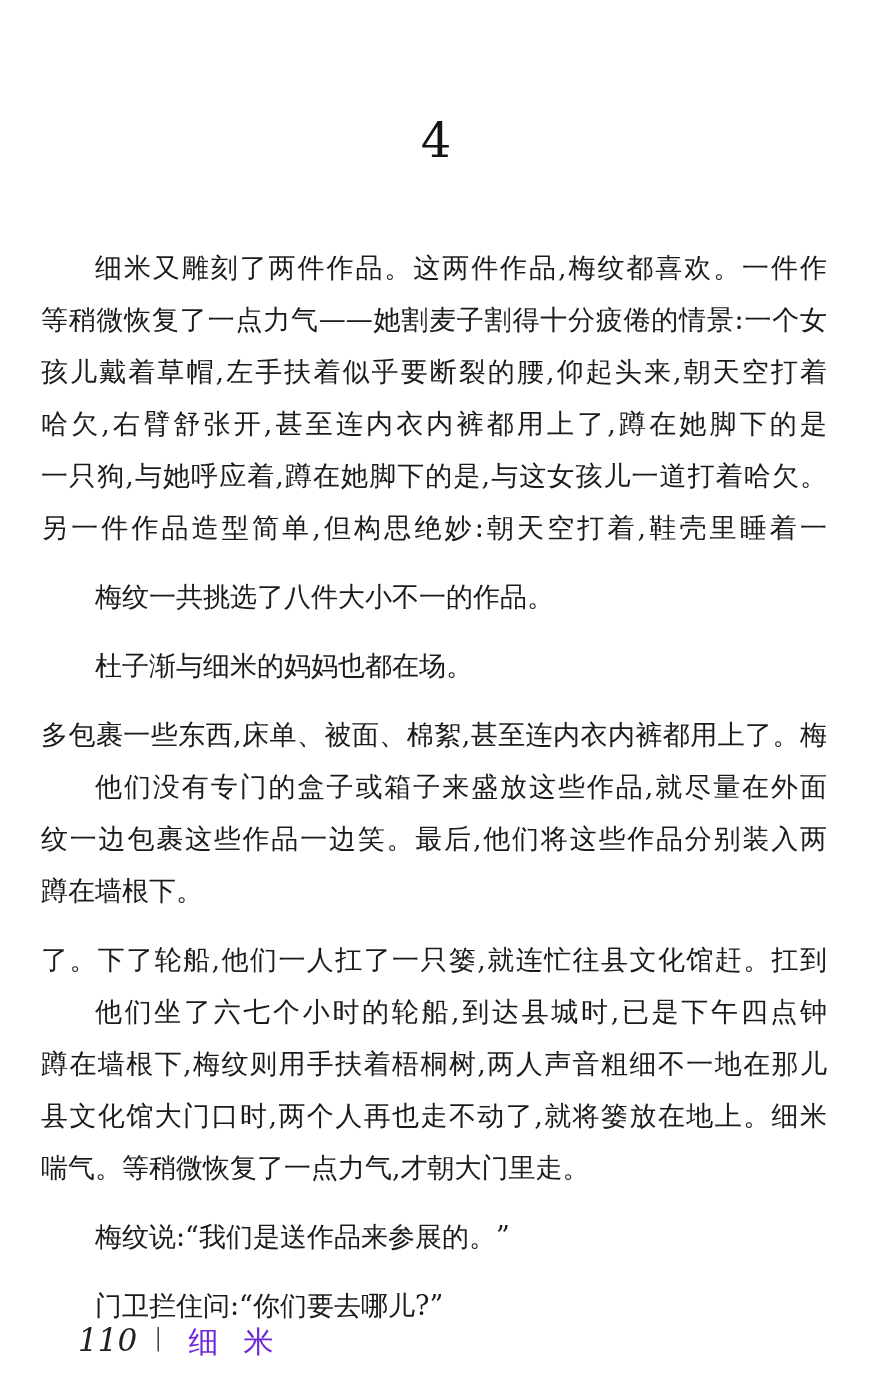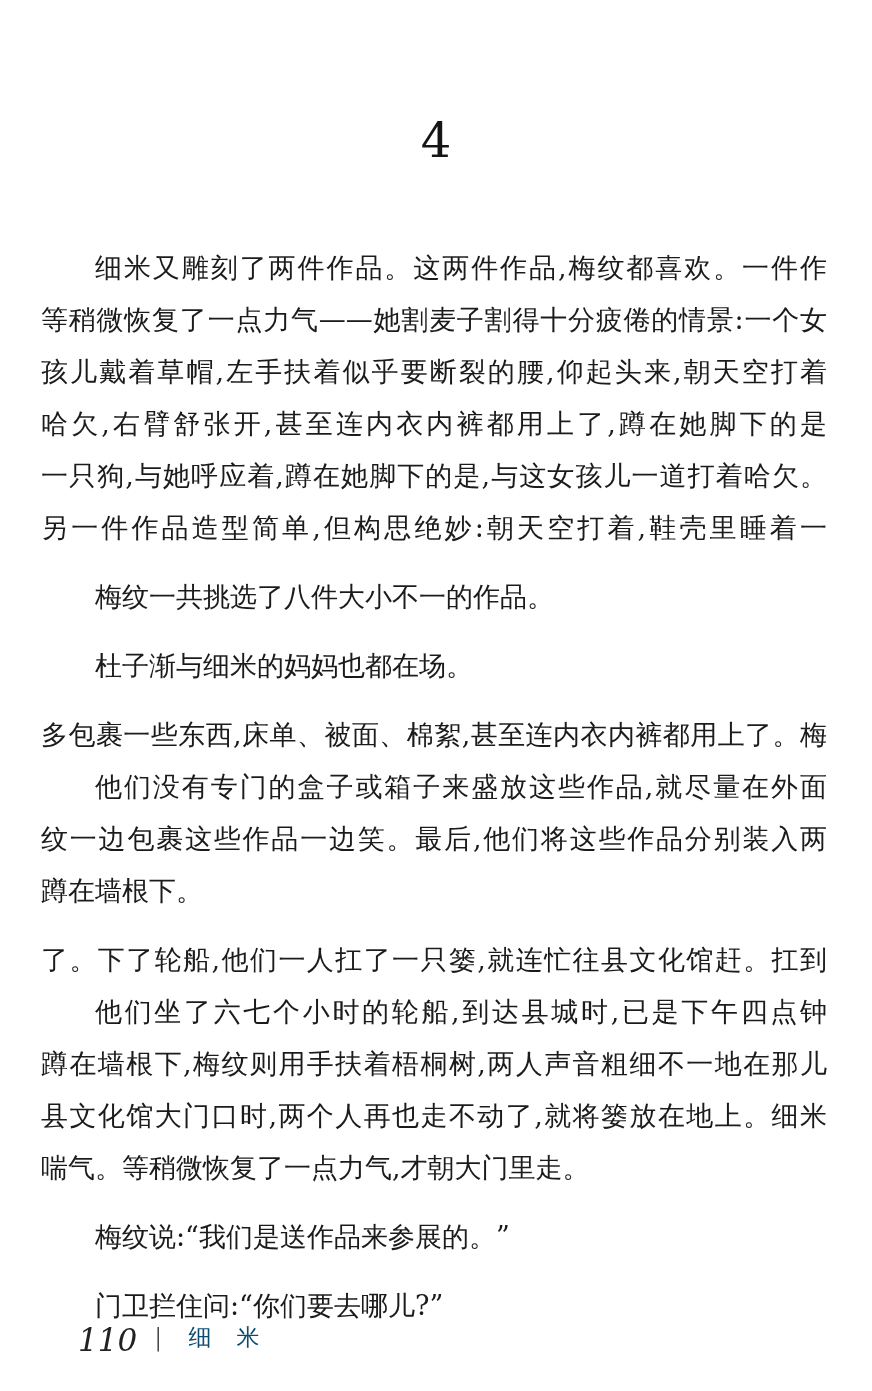--- a/index.html
+++ b/index.html
@@ -61,23 +61,23 @@
   }
   .footer-divider {
     margin: 0 0 0 17px;
     font-size: 25px;
     font-weight: 200;
     color: #333;
     transform: scaleX(0.7);
   }
   .footer-book-title {
     margin-left: 26px;
-    font-size: 23px;
+    font-size: 30px;
     letter-spacing: 25px;
-    color: #0c4a6e;
+    color: #6d28d9;
   }
 </style>
 </head>
 <body>
 
 <div class="page">
 
   <div class="chapter-number">4</div>
 
   <div class="body-text">

